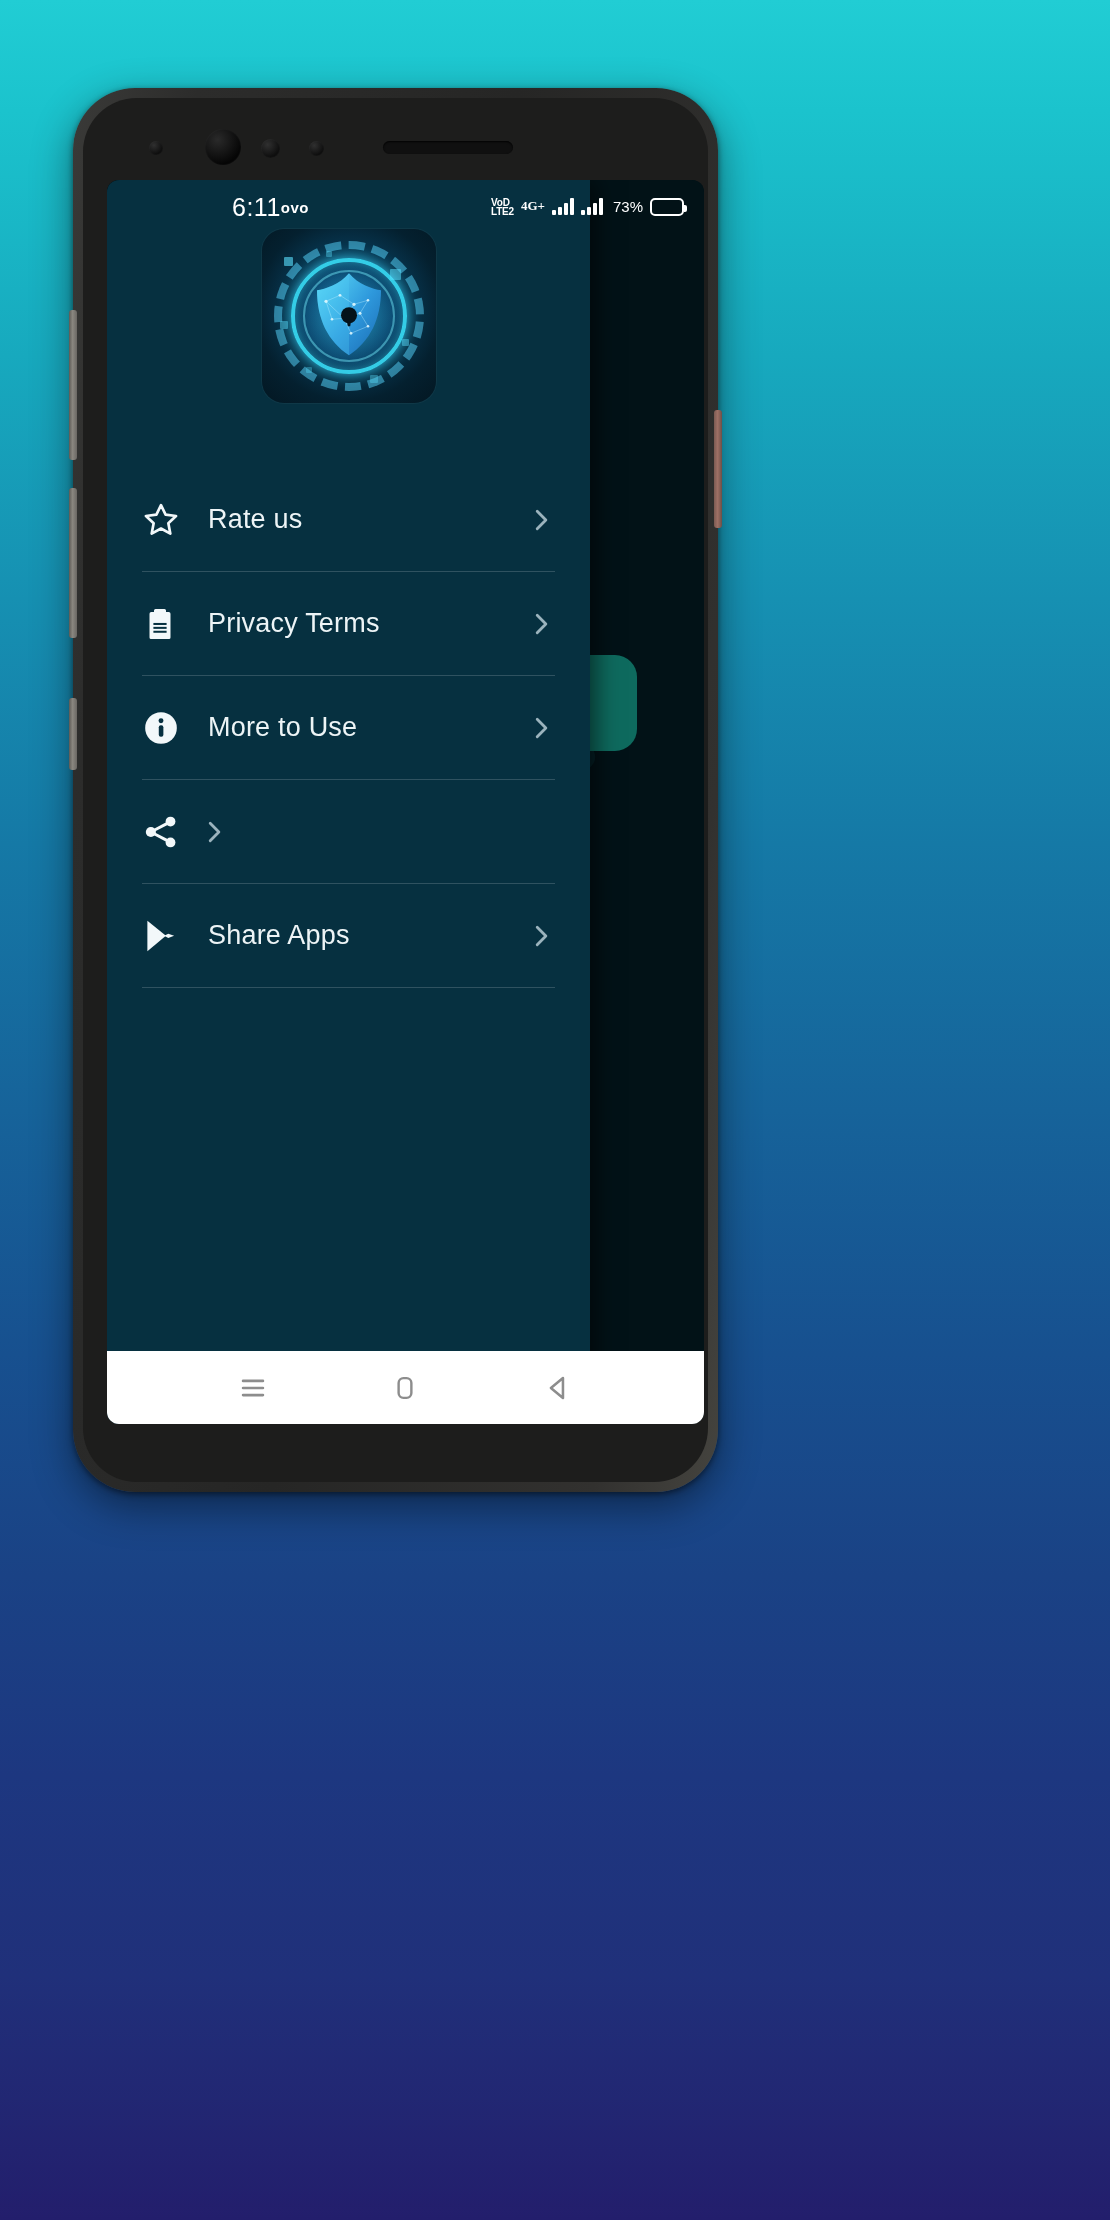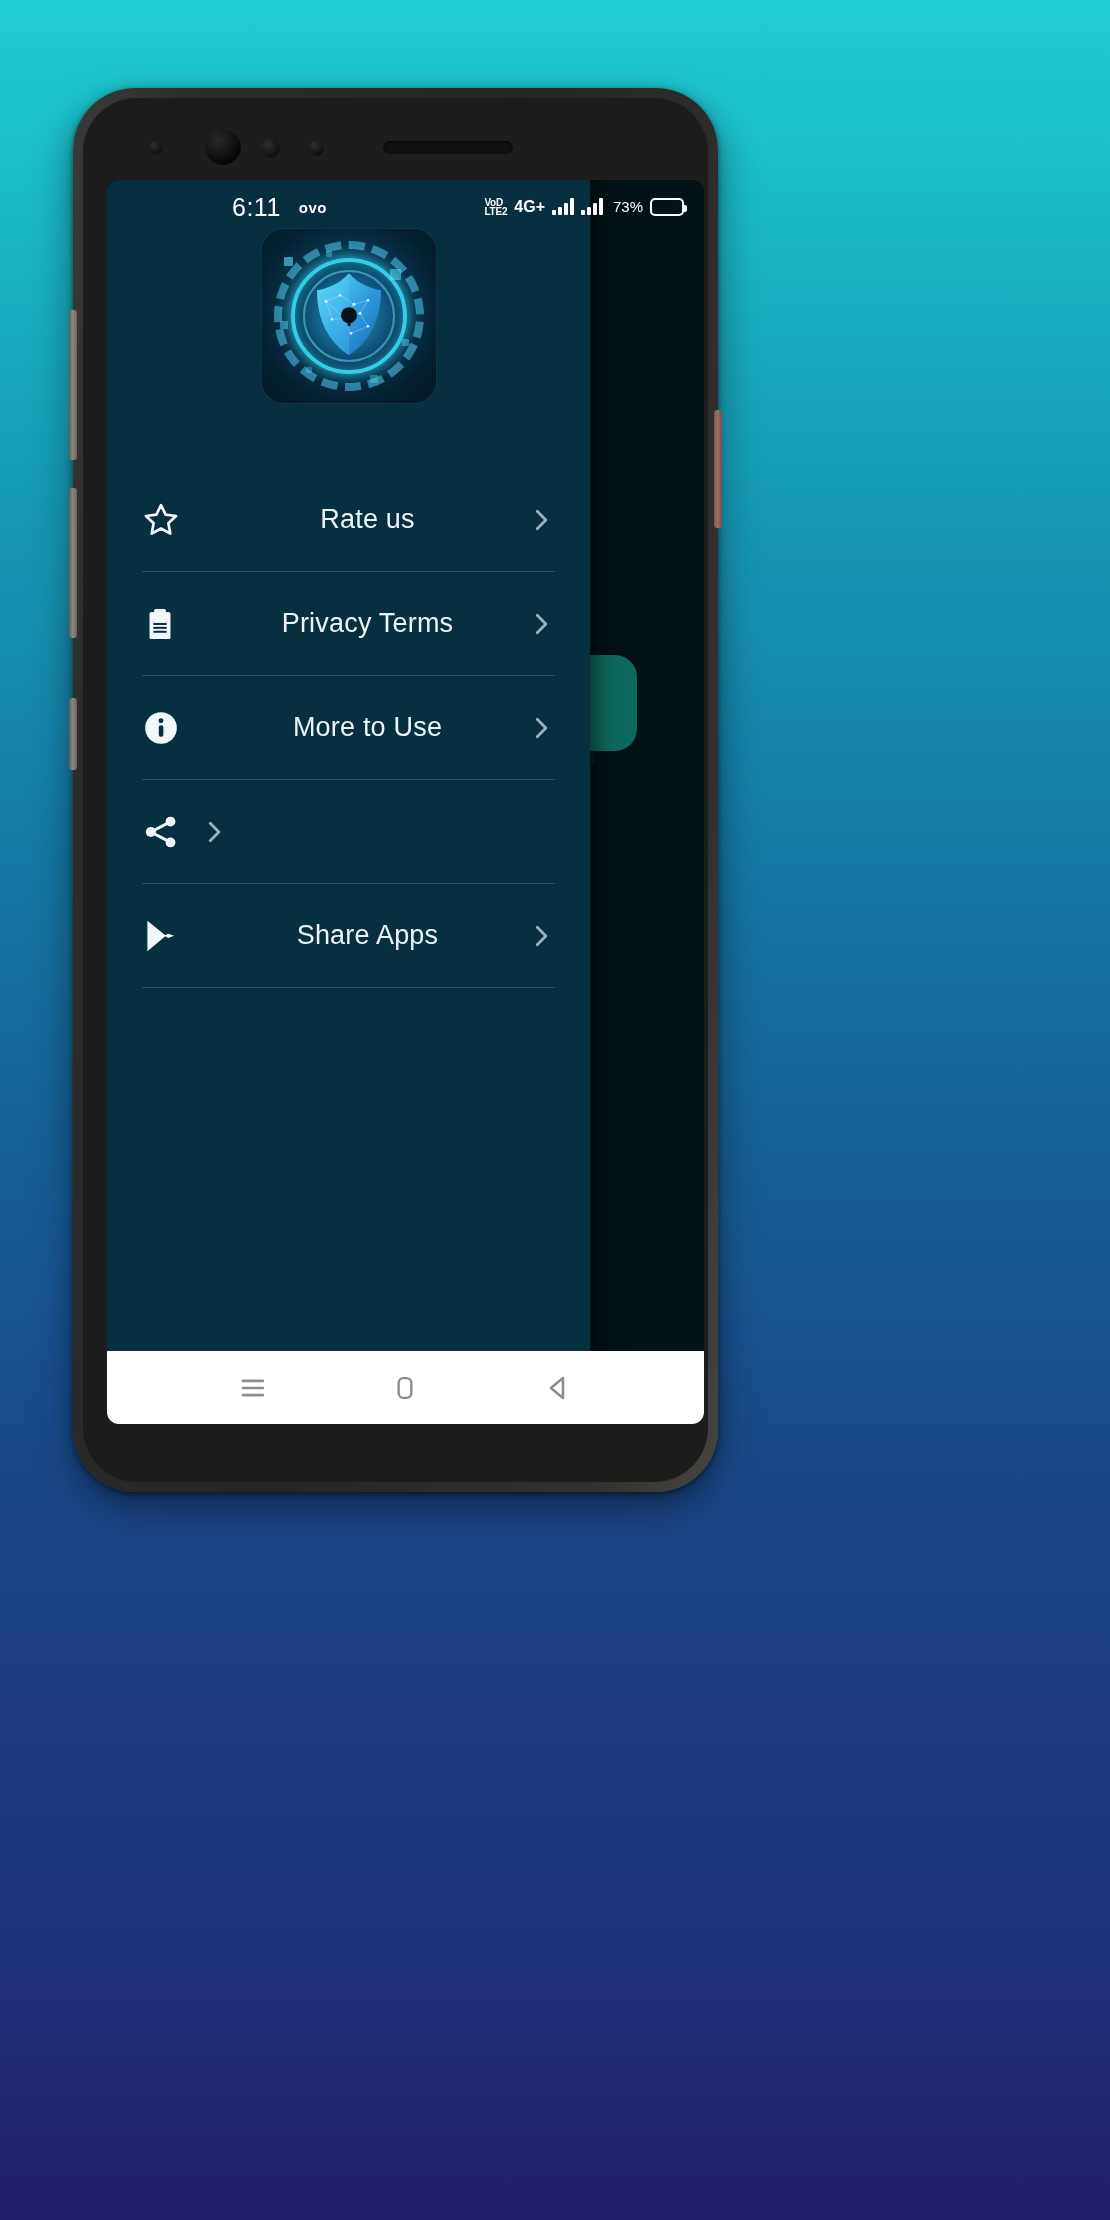--- a/index.html
+++ b/index.html
@@ -103,28 +103,28 @@
   #upload-value {
     color:#8fa6a4; font-size:25px; letter-spacing:1px; font-family:"Liberation Sans",sans-serif;
   }
 
   
   #statusbar {
     position:absolute; left:0; right:0; top:0; height:54px;
     display:flex; align-items:center; color:#ffffff; z-index:6;
     background:transparent;
   }
-  #sb-left { display:flex; align-items:center; gap:18px; margin-left:125px; }
+  #sb-left { display:flex; align-items:center; margin-left:125px; }
   #sb-time { font-size:25px; font-weight:400; letter-spacing:.5px; }
   #sb-carrier { font-size:15px; font-weight:700; letter-spacing:.5px; color:#fff; }
   #sb-right { margin-left:auto; margin-right:20px; display:flex; gap:7px; }
   #volte { display:flex; flex-direction:column; line-height:.95; font-size:10px;
            font-weight:700; letter-spacing:-.2px; }
   #volte span { display:block; }
-  .netlabel { font-size:16px; font-weight:700; }
+  .netlabel { font-size:13px; font-weight:700;font-family:Liberation Serif, serif; }
   .bars { display:flex; align-items:flex-end; gap:2px; height:17px; }
   .bars i { display:block; width:4px; background:#fff; border-radius:1px; }
   .b1{height:5px}.b2{height:8px}.b3{height:12px}.b4{height:17px}
   #battery-pct { font-size:15px; margin-left:3px; }
   #battery {
     width:34px; height:18px; border:2px solid #fff; border-radius:5px;
     position:relative; padding:2px;
   }
   #battery::after { content:""; position:absolute; right:-5px; top:5px; width:3px; height:7px;
     background:#fff; border-radius:0 2px 2px 0; }
@@ -158,21 +158,20 @@
     background:radial-gradient(circle,rgba(60,215,255,.55) 0%,rgba(30,140,210,.25) 48%,rgba(0,0,0,0) 72%); }
   #shield { position:absolute; left:50%; top:50%; transform:translate(-50%,-52%); }
   .pix { position:absolute; background:rgba(90,225,255,.75); border-radius:1px; }
 
   
   #menu { padding:0 35px; margin-top:16px; }
   .menu-item {
     display:flex; align-items:center; height:104px;
     border-bottom:1px solid rgba(255,255,255,.17);
     cursor:pointer;
-    text-align:center;
   }
   .mi-icon { width:58px; display:flex; align-items:center; justify-content:flex-start; }
   .mi-label {
     flex:1; color:#edf4f6; font-size:27px; font-weight:400; letter-spacing:.2px;
     margin-left:8px;
   }
   .mi-chev { width:28px; display:flex; align-items:center; justify-content:center; }
 
   
   #navbar {

